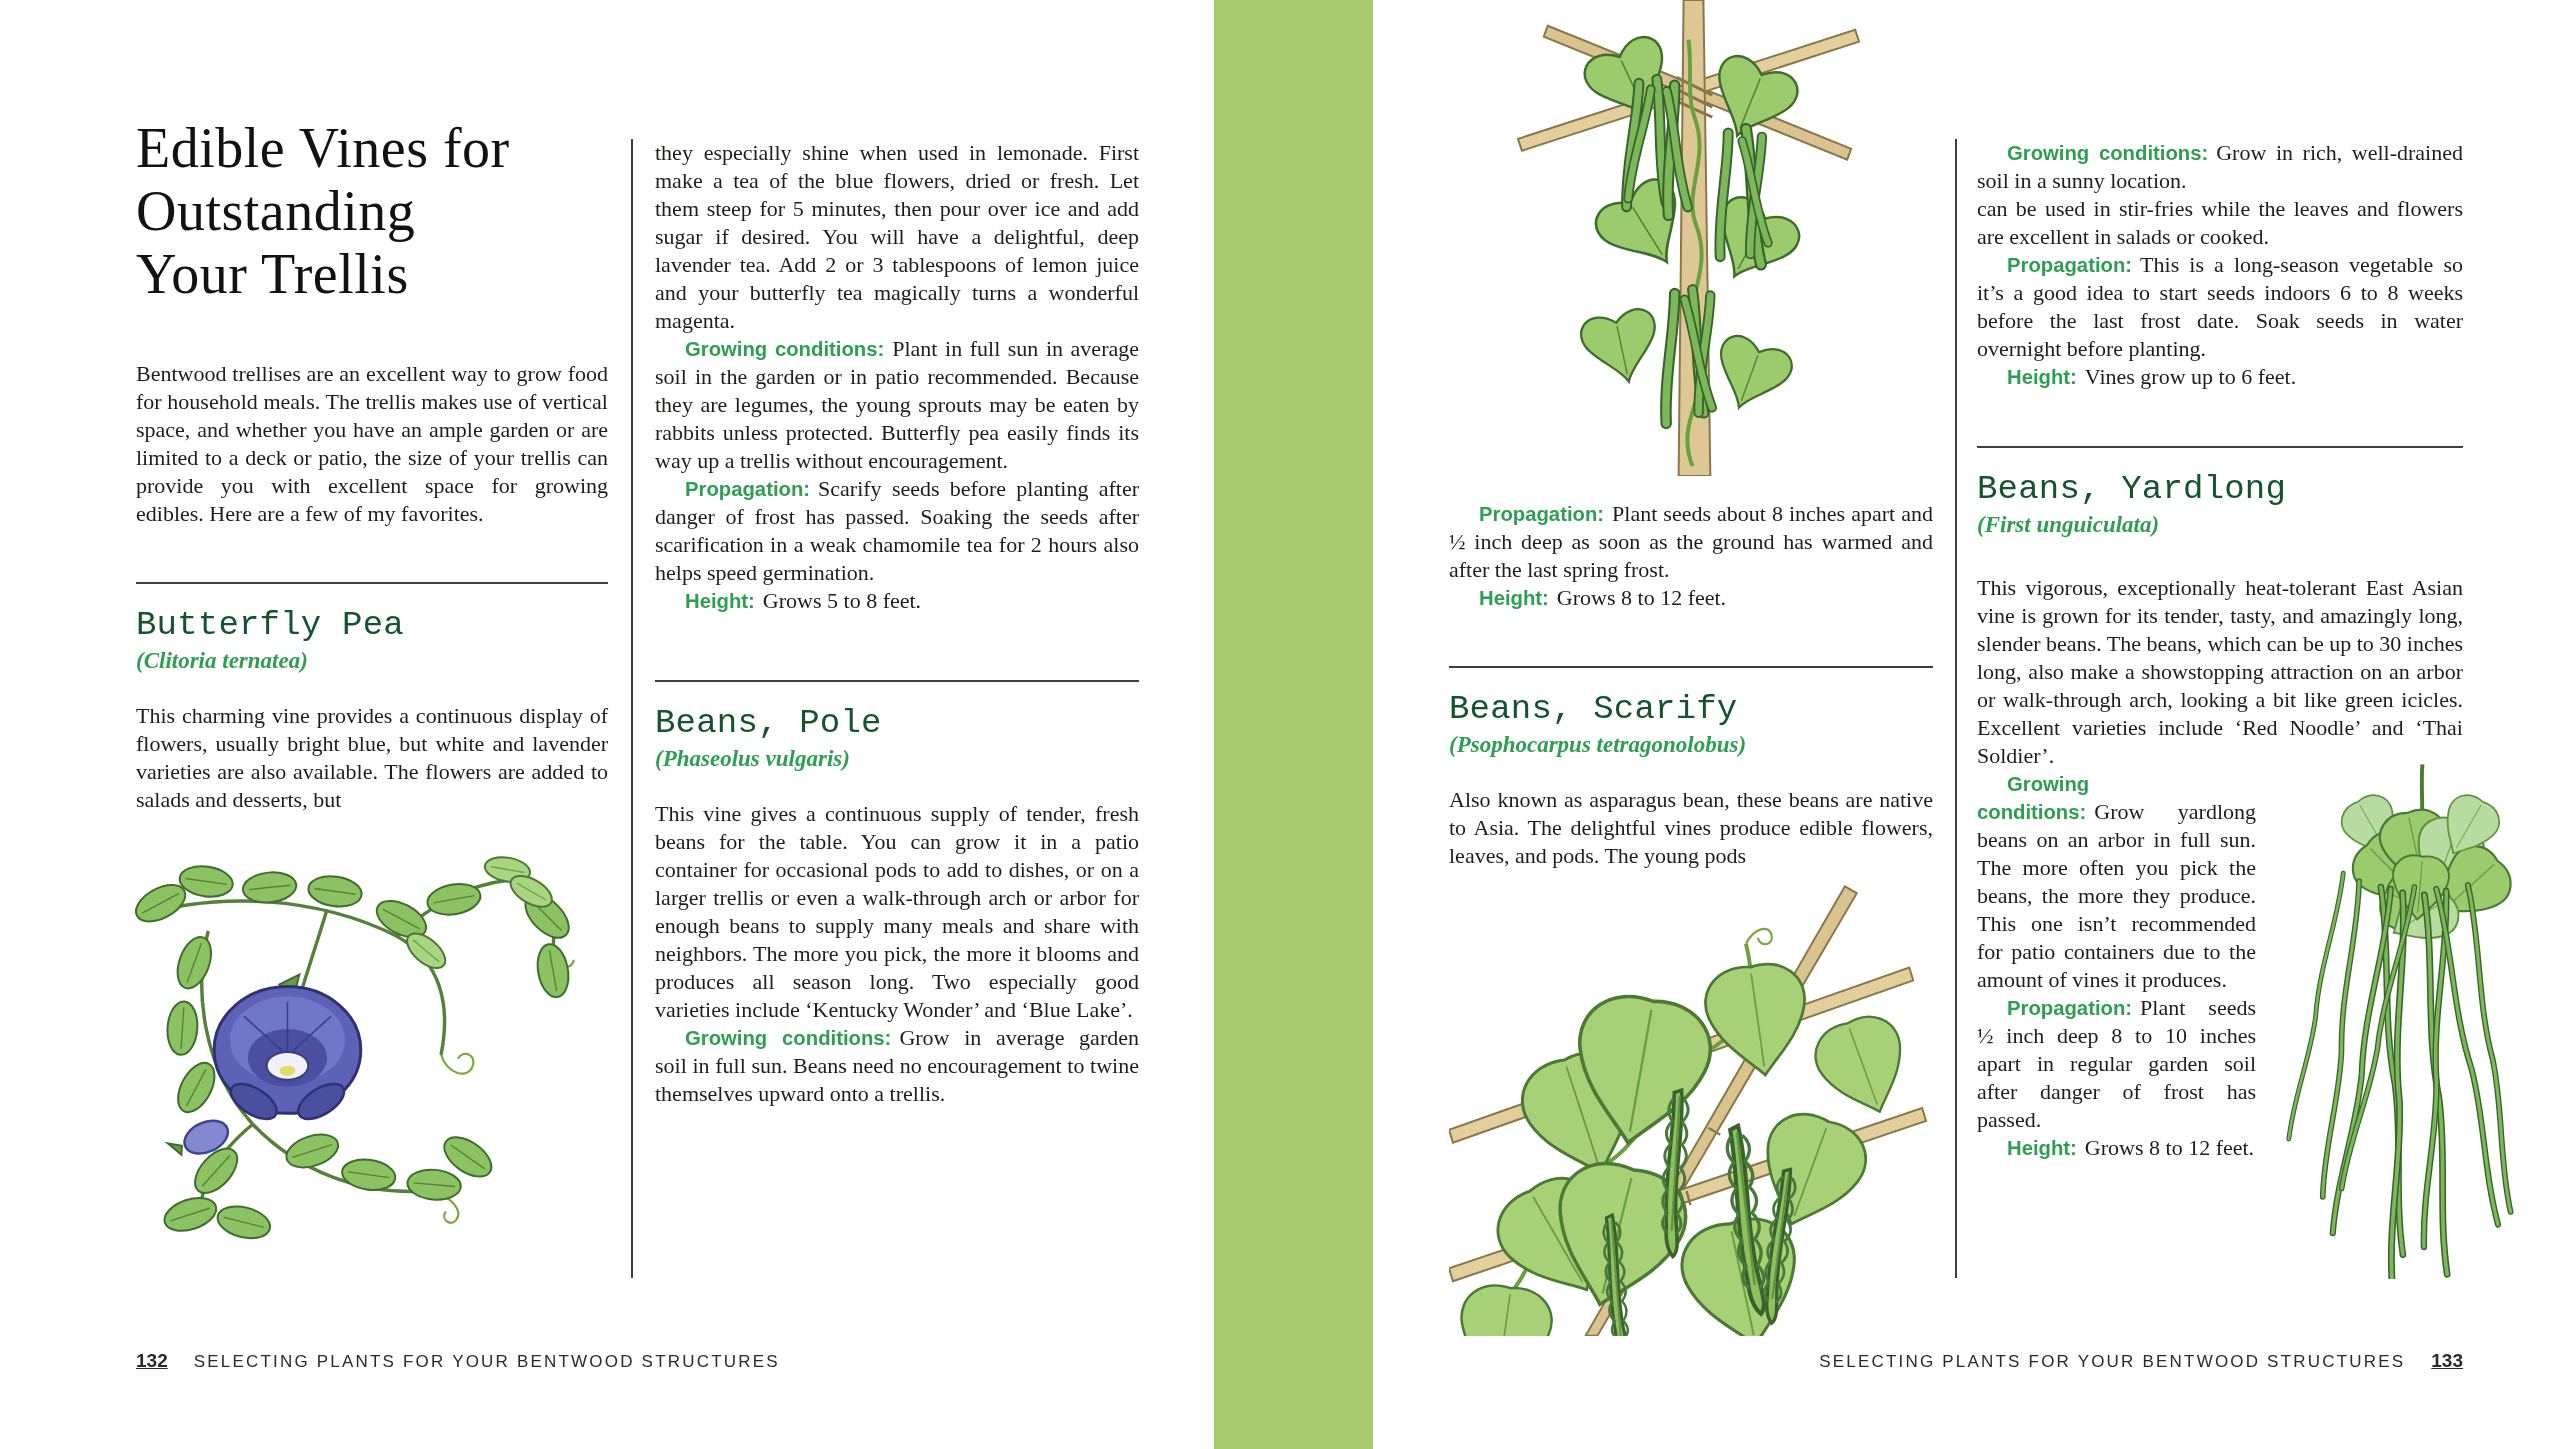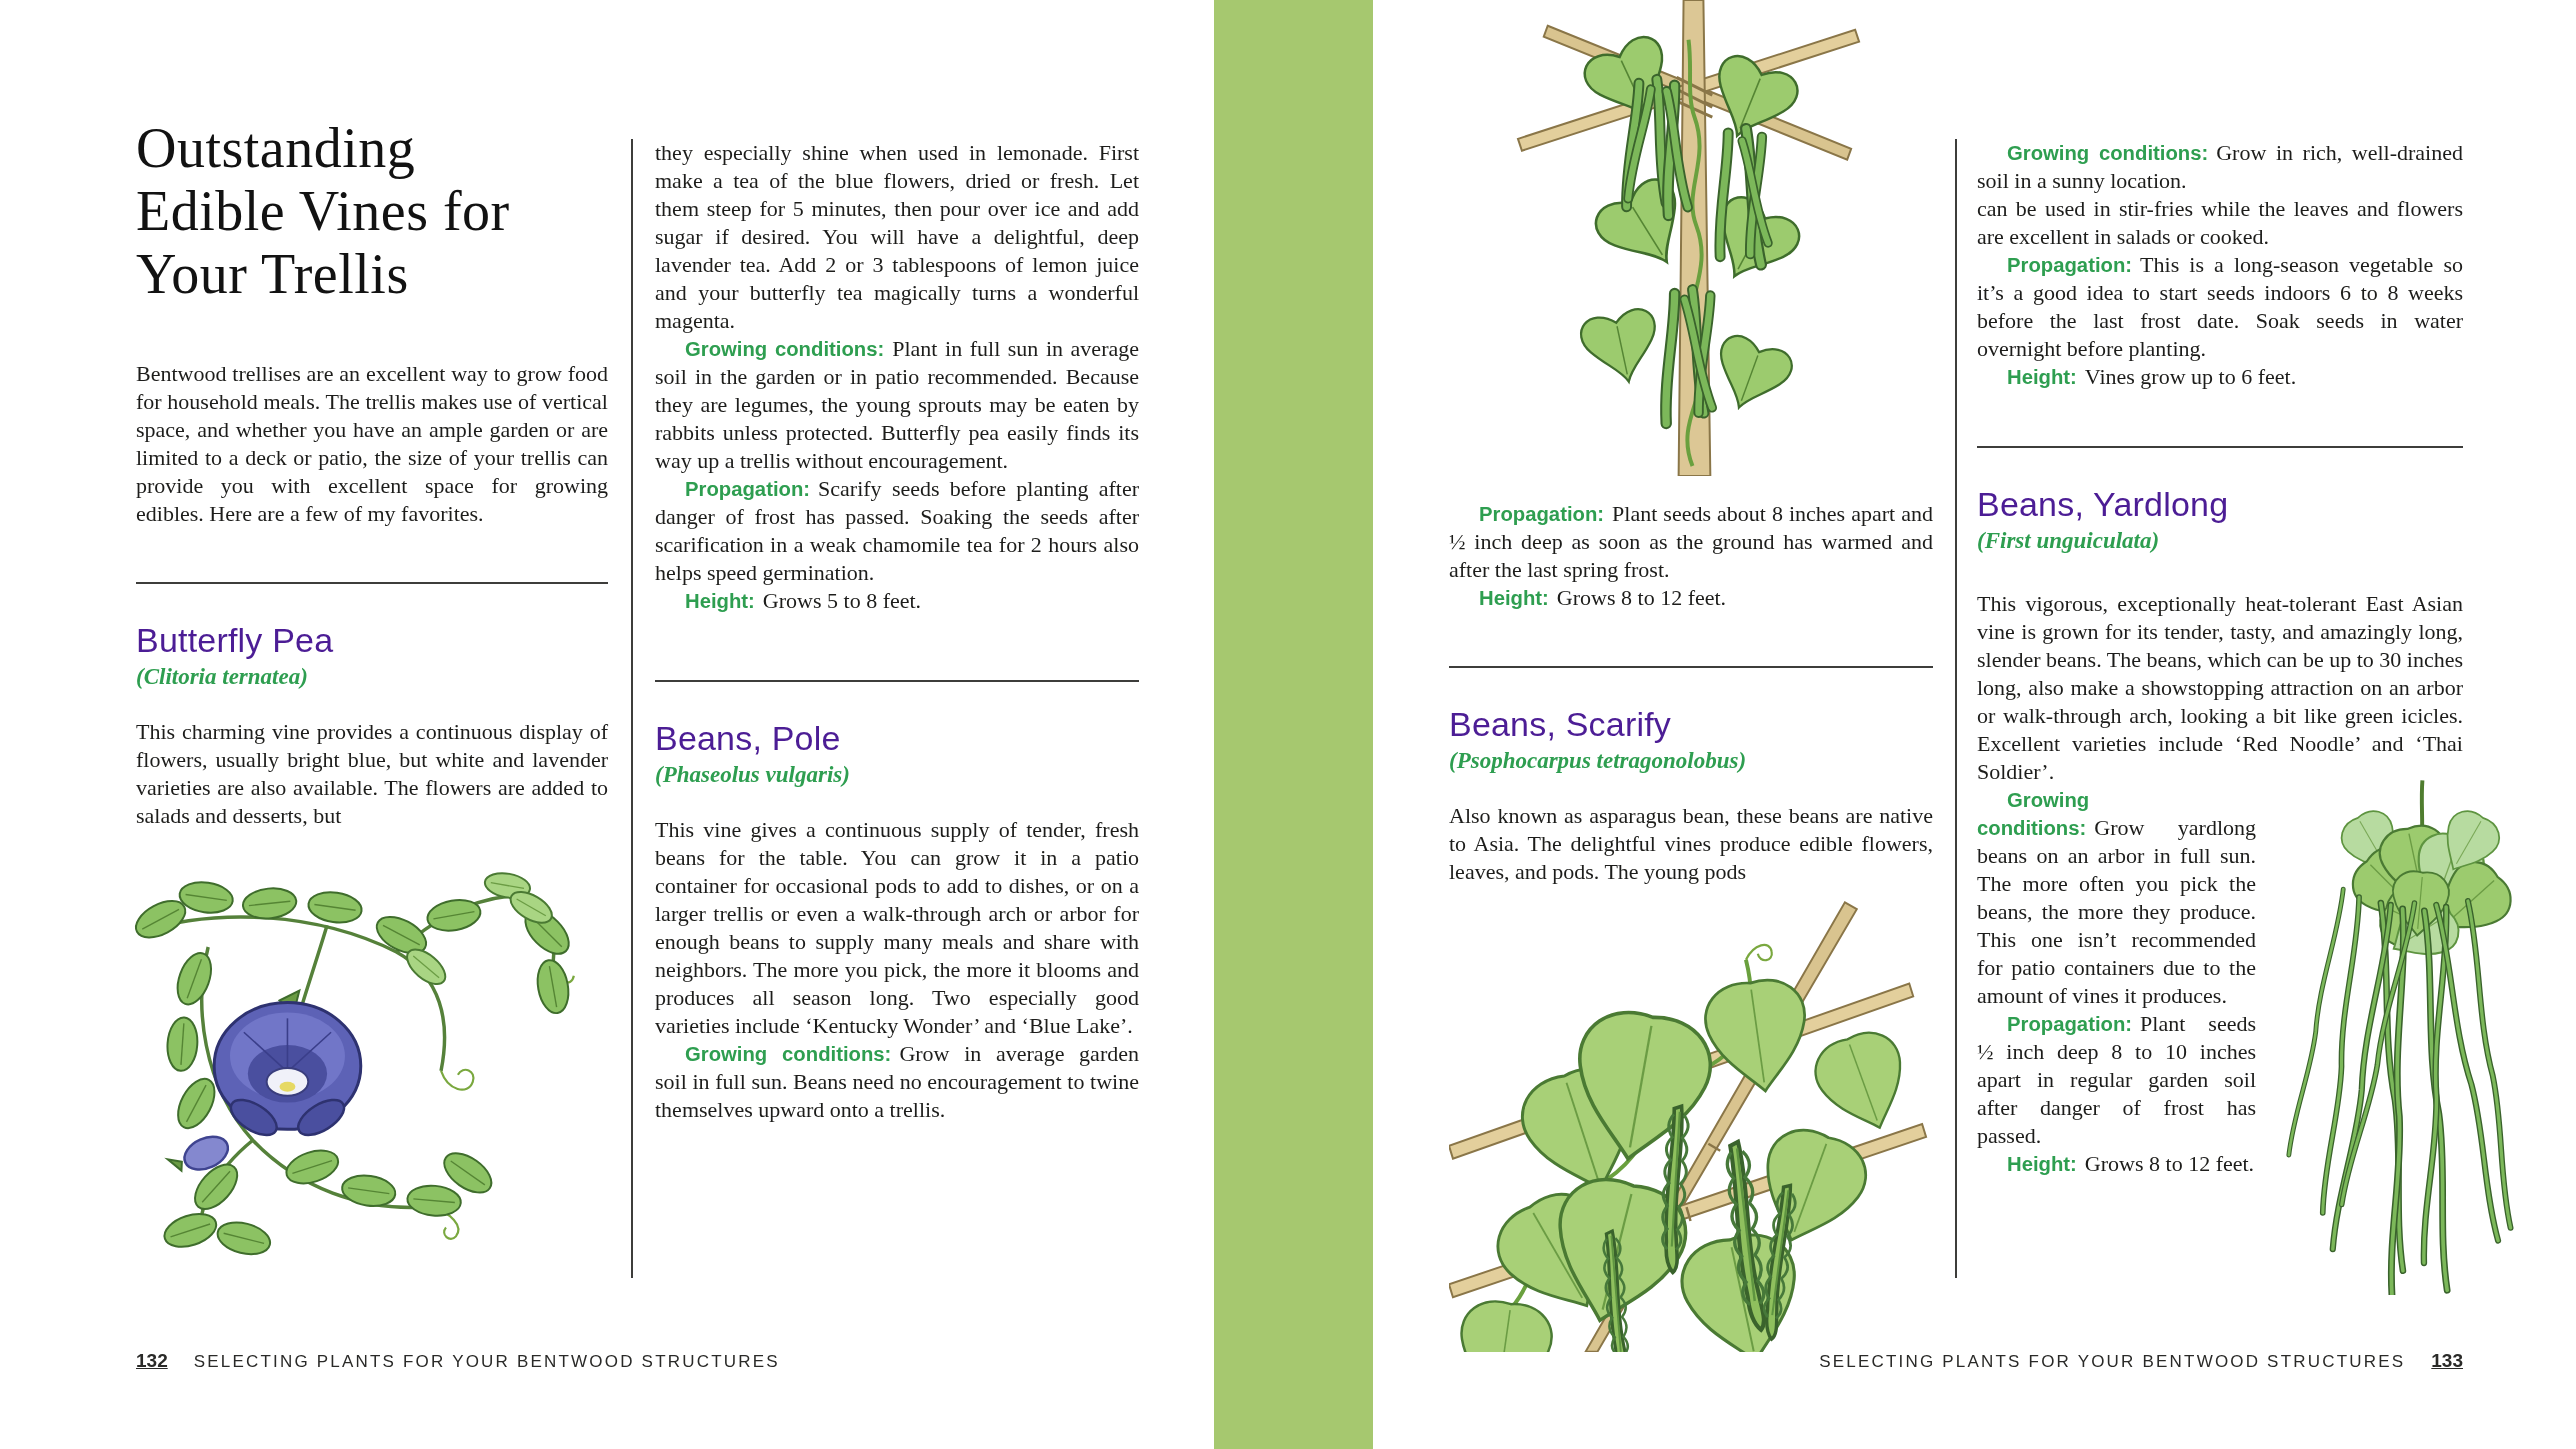--- a/index.html
+++ b/index.html
@@ -24,22 +24,22 @@
   p.cont{margin:0;}
   .glabel{
     font-family:"Liberation Sans",sans-serif;font-weight:bold;color:var(--green);
     font-size:20.3px;margin-right:8px;
   }
   .latin{
     font-style:italic;font-weight:bold;color:var(--green);
     font-size:23px;margin-top:4px;
   }
   .sec-head{
-    font-family:Liberation Sans, sans-serif;font-weight:400;font-size:34px;
-    color:#4c1d95;letter-spacing:0.2px;margin-top:37px;
+    font-family:Liberation Mono, monospace;font-weight:400;font-size:34px;
+    color:#14532d;letter-spacing:0.2px;margin-top:22px;
   }
   .rule{height:2px;background:var(--rule);border:0;}
   .footer{
     position:absolute;top:1350px;font-family:"Liberation Sans",sans-serif;
     font-size:17px;letter-spacing:2.2px;color:#2a2a28;white-space:nowrap;
   }
   .footer .fnum{font-weight:bold;font-size:19px;letter-spacing:0;text-decoration:underline;}
   .footer.right{text-align:right;}
   .illo{display:block;}
   .yard-float{
@@ -53,22 +53,22 @@
 
 <div class="spread">
 
   <div class="spine"></div>
 
   <div class="vrule" style="left:631px;top:139px;height:1139px"></div>
   <div class="vrule" style="left:1955px;top:139px;height:1139px"></div>
 
   <div class="col" style="left:136px;top:117px;width:472px">
     <h1 class="title">
+      <span class="tl">Edible Vines for</span>
       <span class="tl">Outstanding</span>
-      <span class="tl">Edible Vines for</span>
       <span class="tl">Your Trellis</span>
     </h1>
 
     <p class="body" style="margin-top:54px">Bentwood trellises are an excellent way to grow food for household meals. The trellis makes use of vertical space, and whether you have an ample garden or are limited to a deck or patio, the size of your trellis can provide you with excellent space for growing edibles. Here are a few of my favorites.</p>
 
     <div class="rule" style="margin-top:54px"></div>
     <h2 class="sec-head">Butterfly Pea</h2>
     <div class="latin">(Clitoria ternatea)</div>
 
     <p class="body" style="margin-top:28px">This charming vine provides a continuous display of flowers, usually bright blue, but white and lavender varieties are also available. The flowers are added to salads and desserts, but</p>

